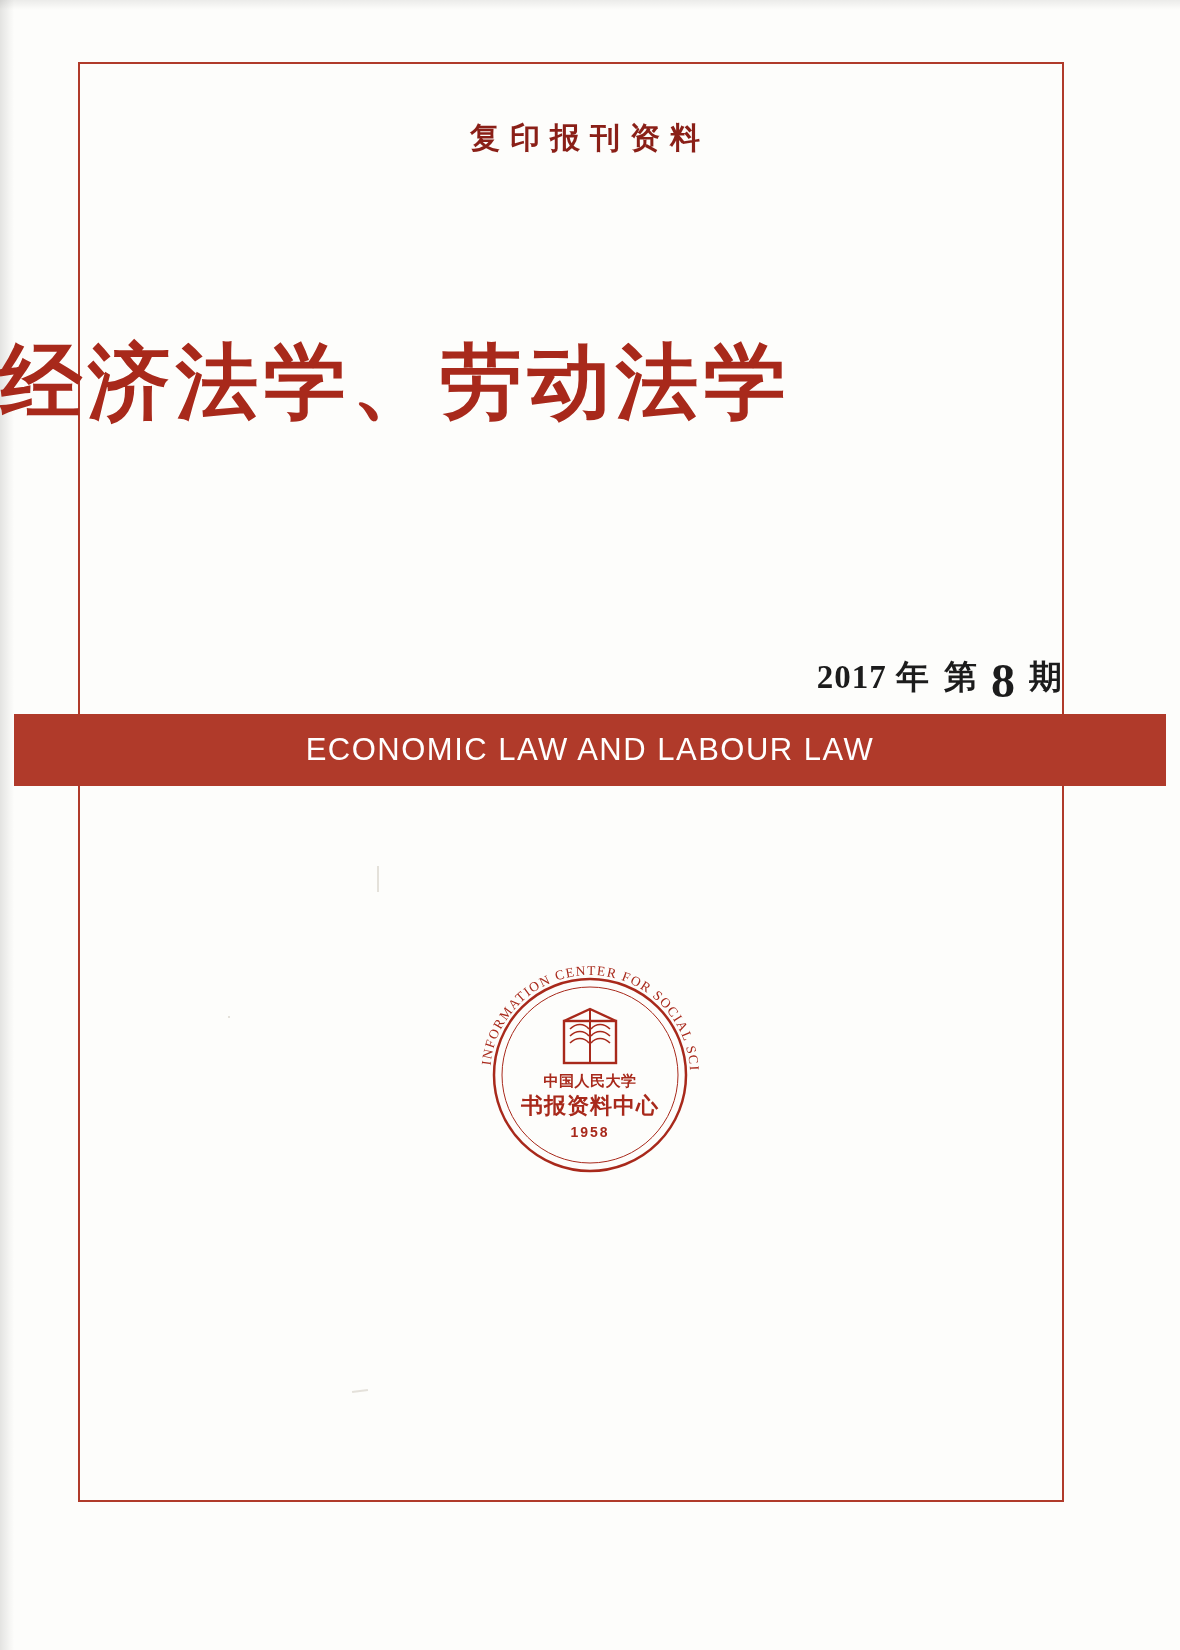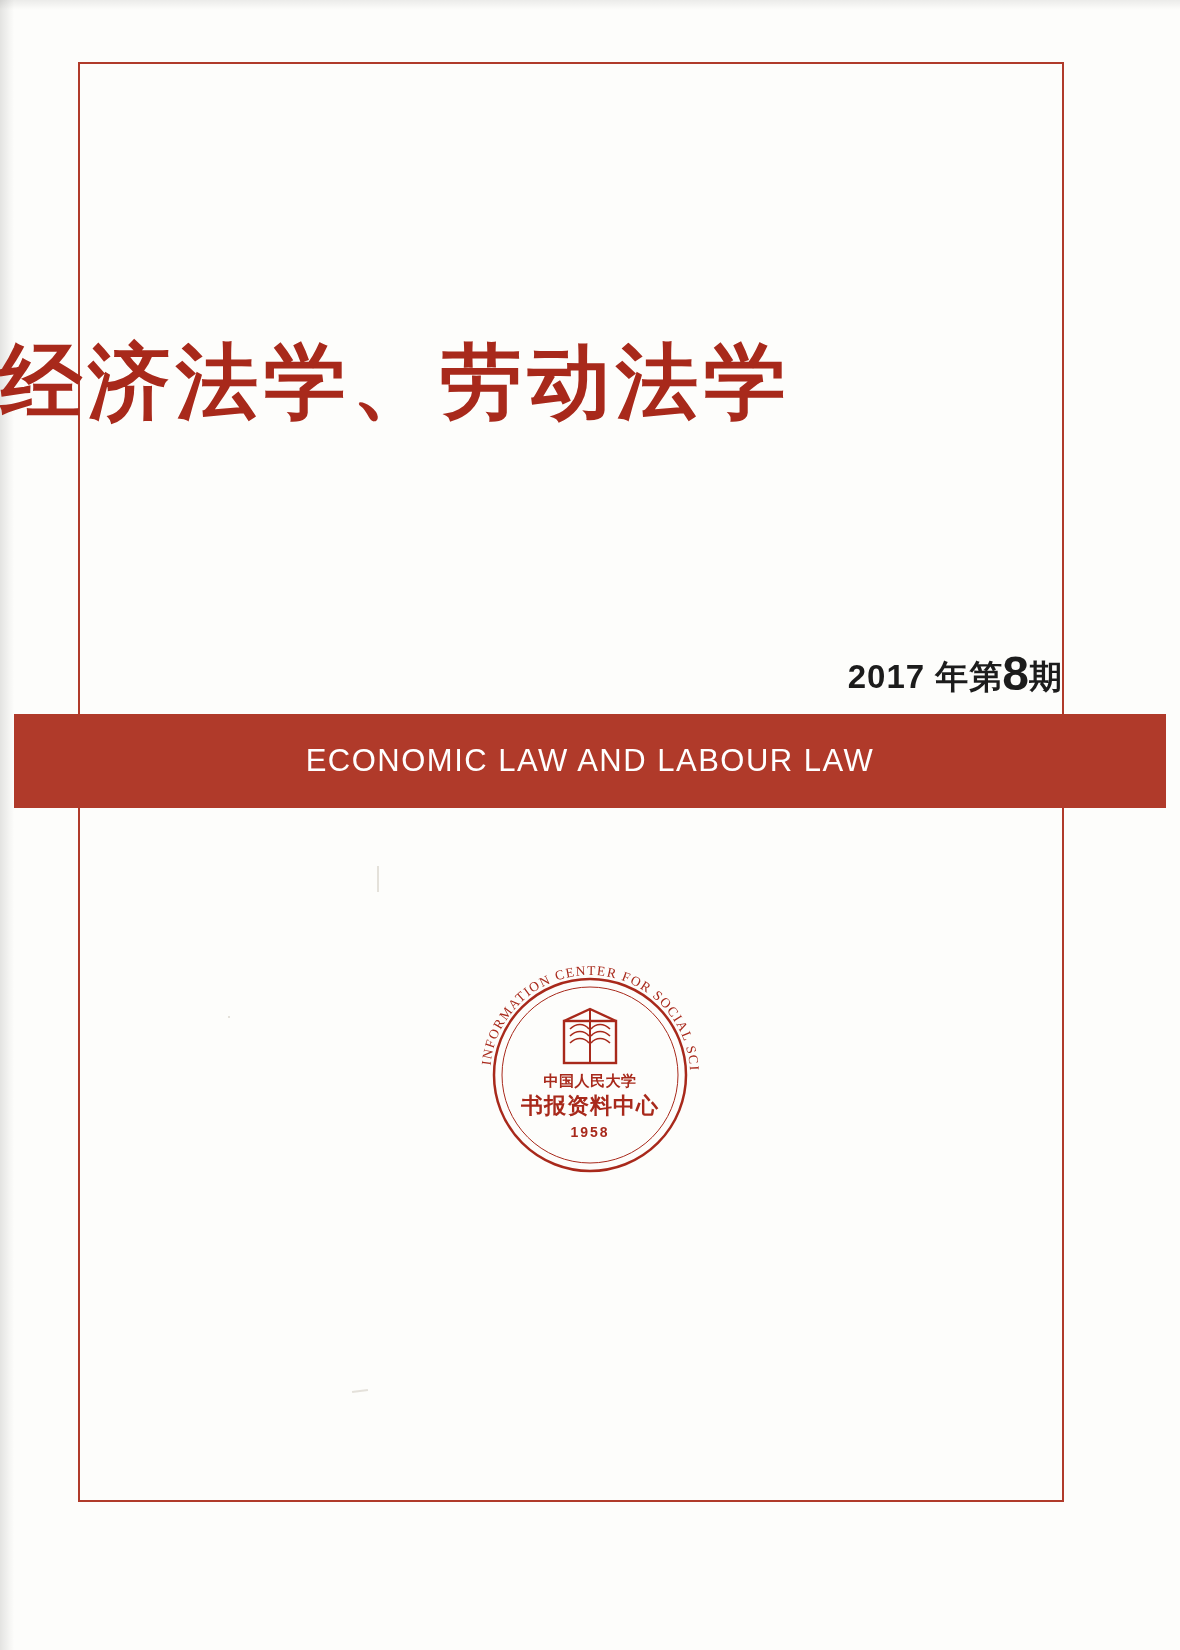--- a/index.html
+++ b/index.html
@@ -77,38 +77,39 @@
   }
 
   
   .issue-line {
     position: absolute;
     right: 118px;
     top: 655px;
     color: #1c1c1c;
     font-size: 33px;
     font-weight: 700;
-    font-family: Liberation Sans, sans-serif;
+    font-family: Liberation Serif, serif;
     display: flex;
-    align-items: flex-start;
+    align-items: flex-end;
+    gap: 14px;
   }
   .issue-year { letter-spacing: 1px; }
   .issue-num {
     font-size: 48px;
     font-weight: 700;
     line-height: 0.8;
   }
 
   
   .red-band {
     position: absolute;
     left: 14px;
     top: 714px;
     width: 1152px;
-    height: 94px;
+    height: 72px;
     background: #b03a2a;
   }
   .red-band-text {
     position: absolute;
     left: 0;
     top: 0;
     width: 100%;
     height: 100%;
     display: flex;
     align-items: center;
@@ -156,20 +157,21 @@
 </head>
 <body>
 
 <div class="page">
 
   <div class="scan-edge"></div>
   <div class="scan-edge-top"></div>
 
   <div class="frame"></div>
 
+  <div class="kicker">复印报刊资料</div>
 
   <div class="main-title">经济法学、劳动法学</div>
 
 
   <div class="issue-line">
     <span class="issue-year">2017 年</span>
     <span class="issue-di">第</span>
     <span class="issue-num">8</span>
     <span class="issue-qi">期</span>
   </div>

